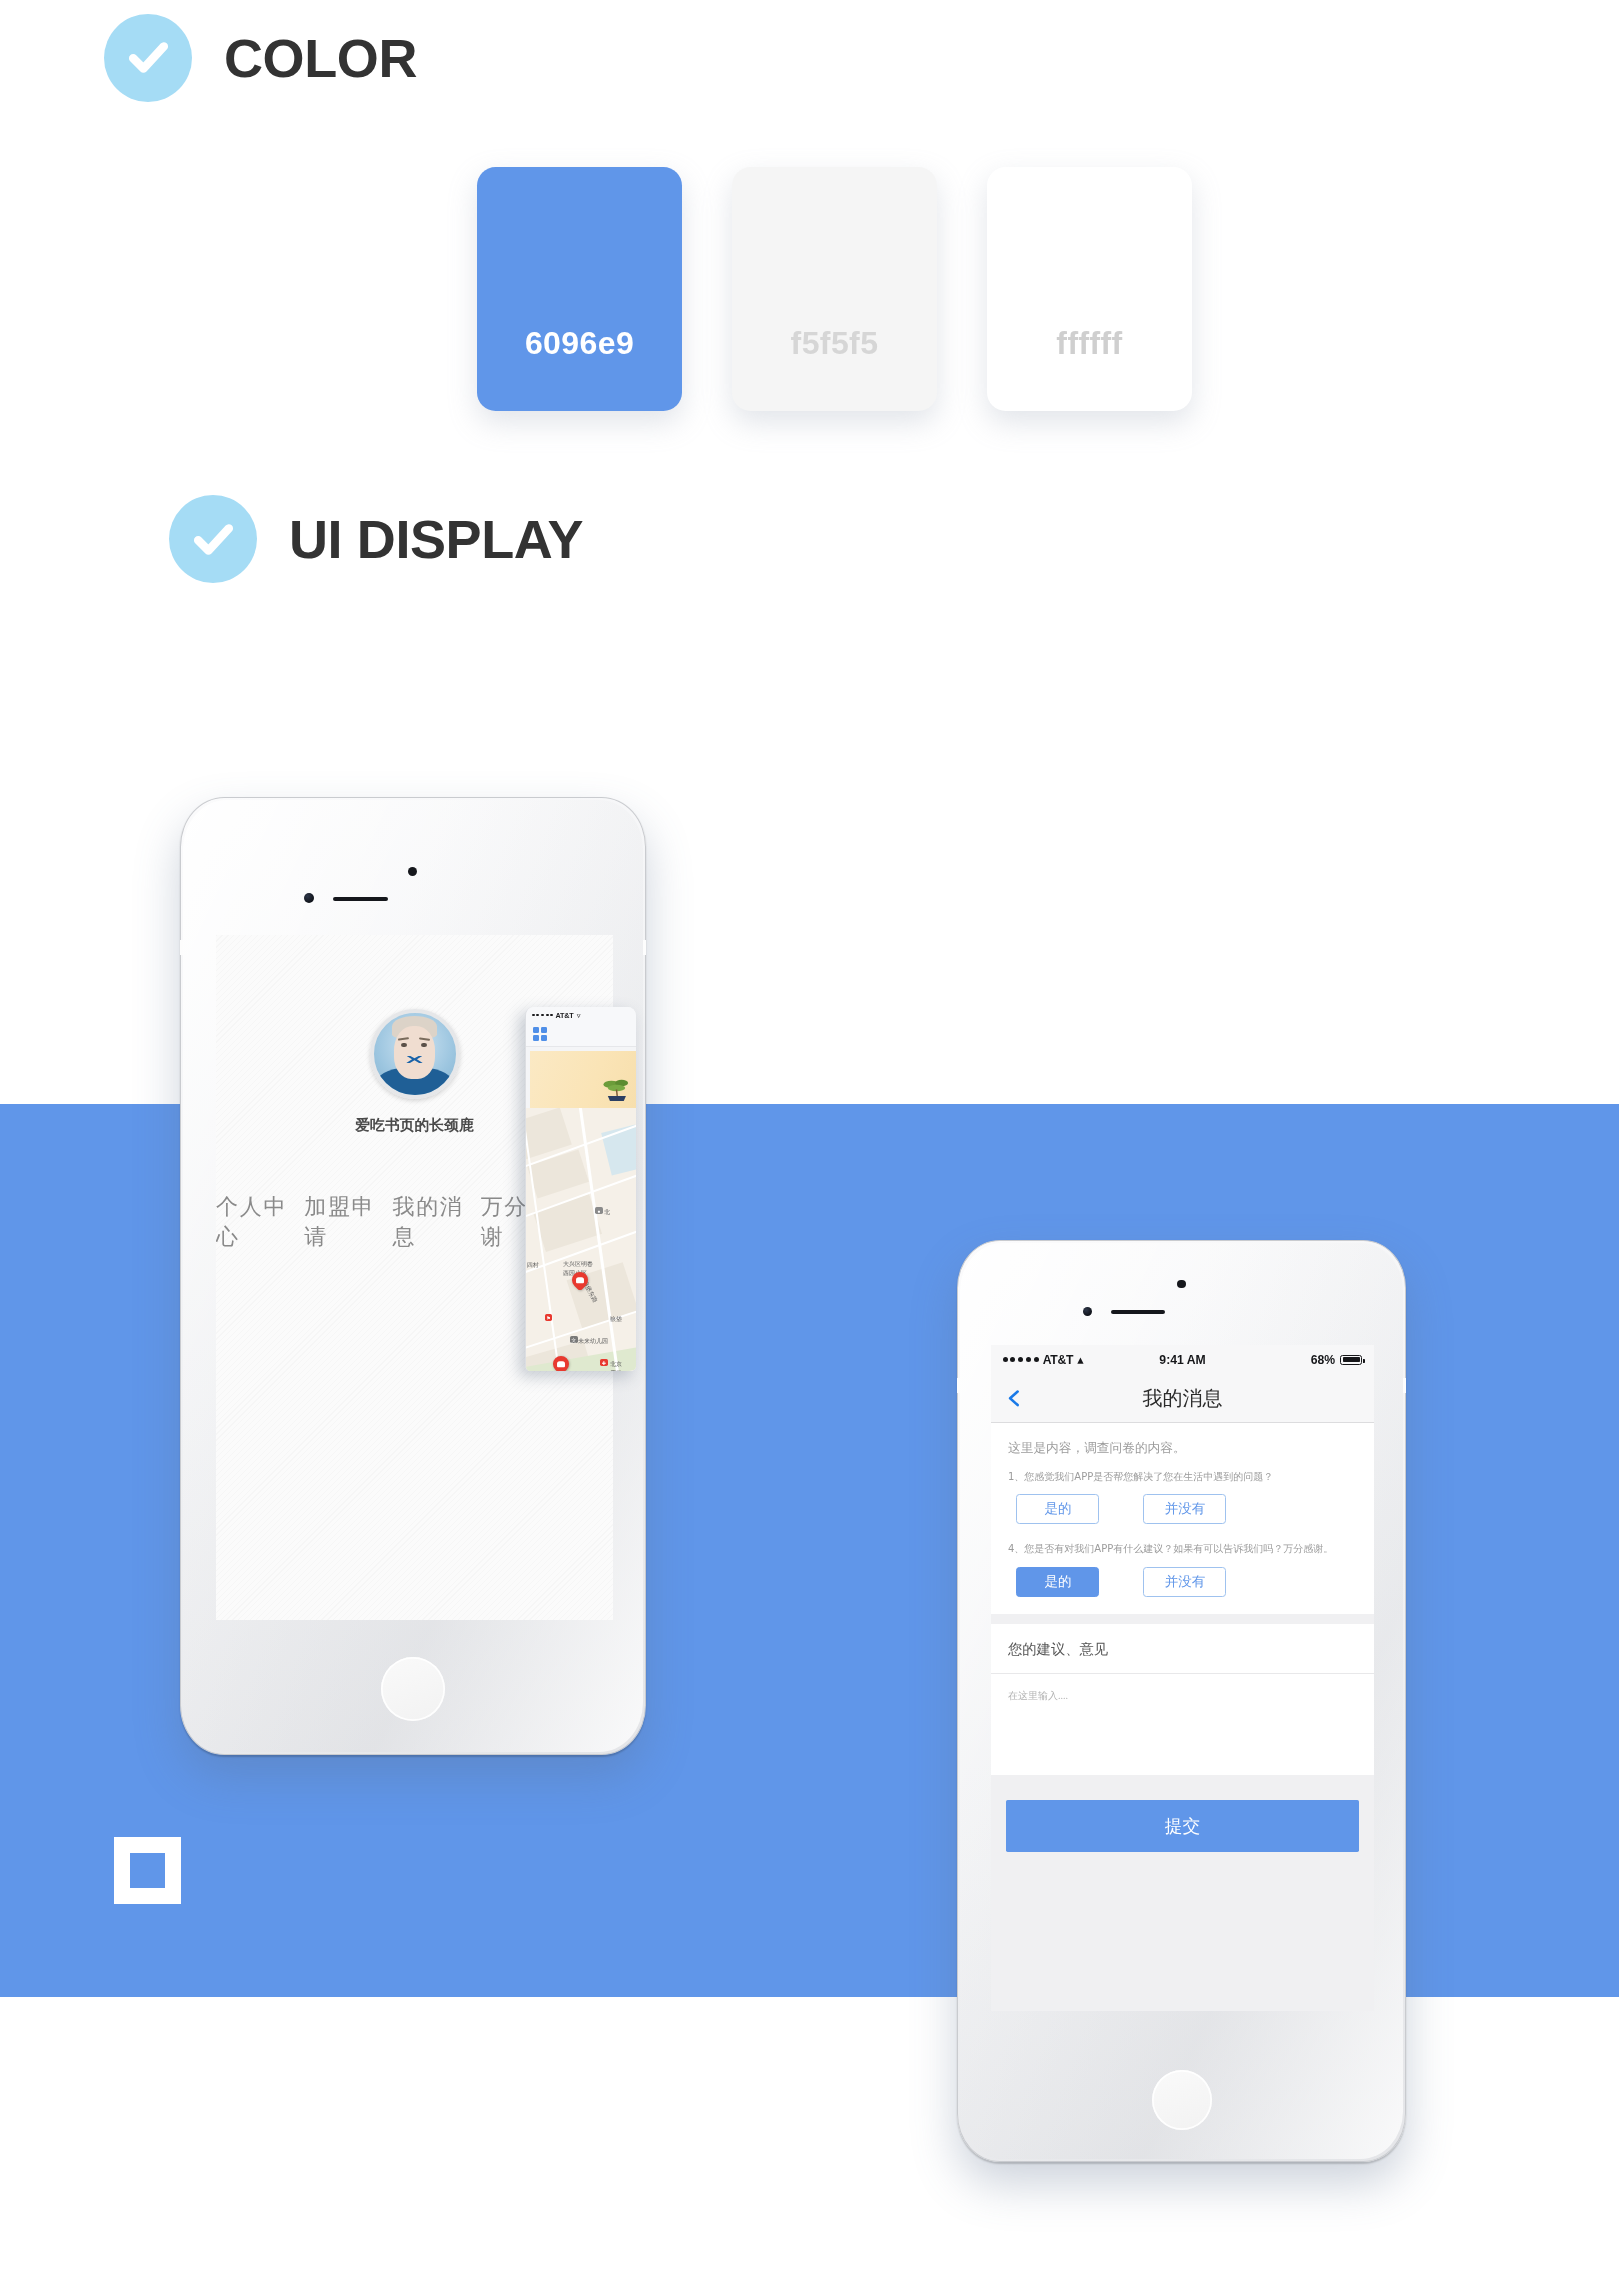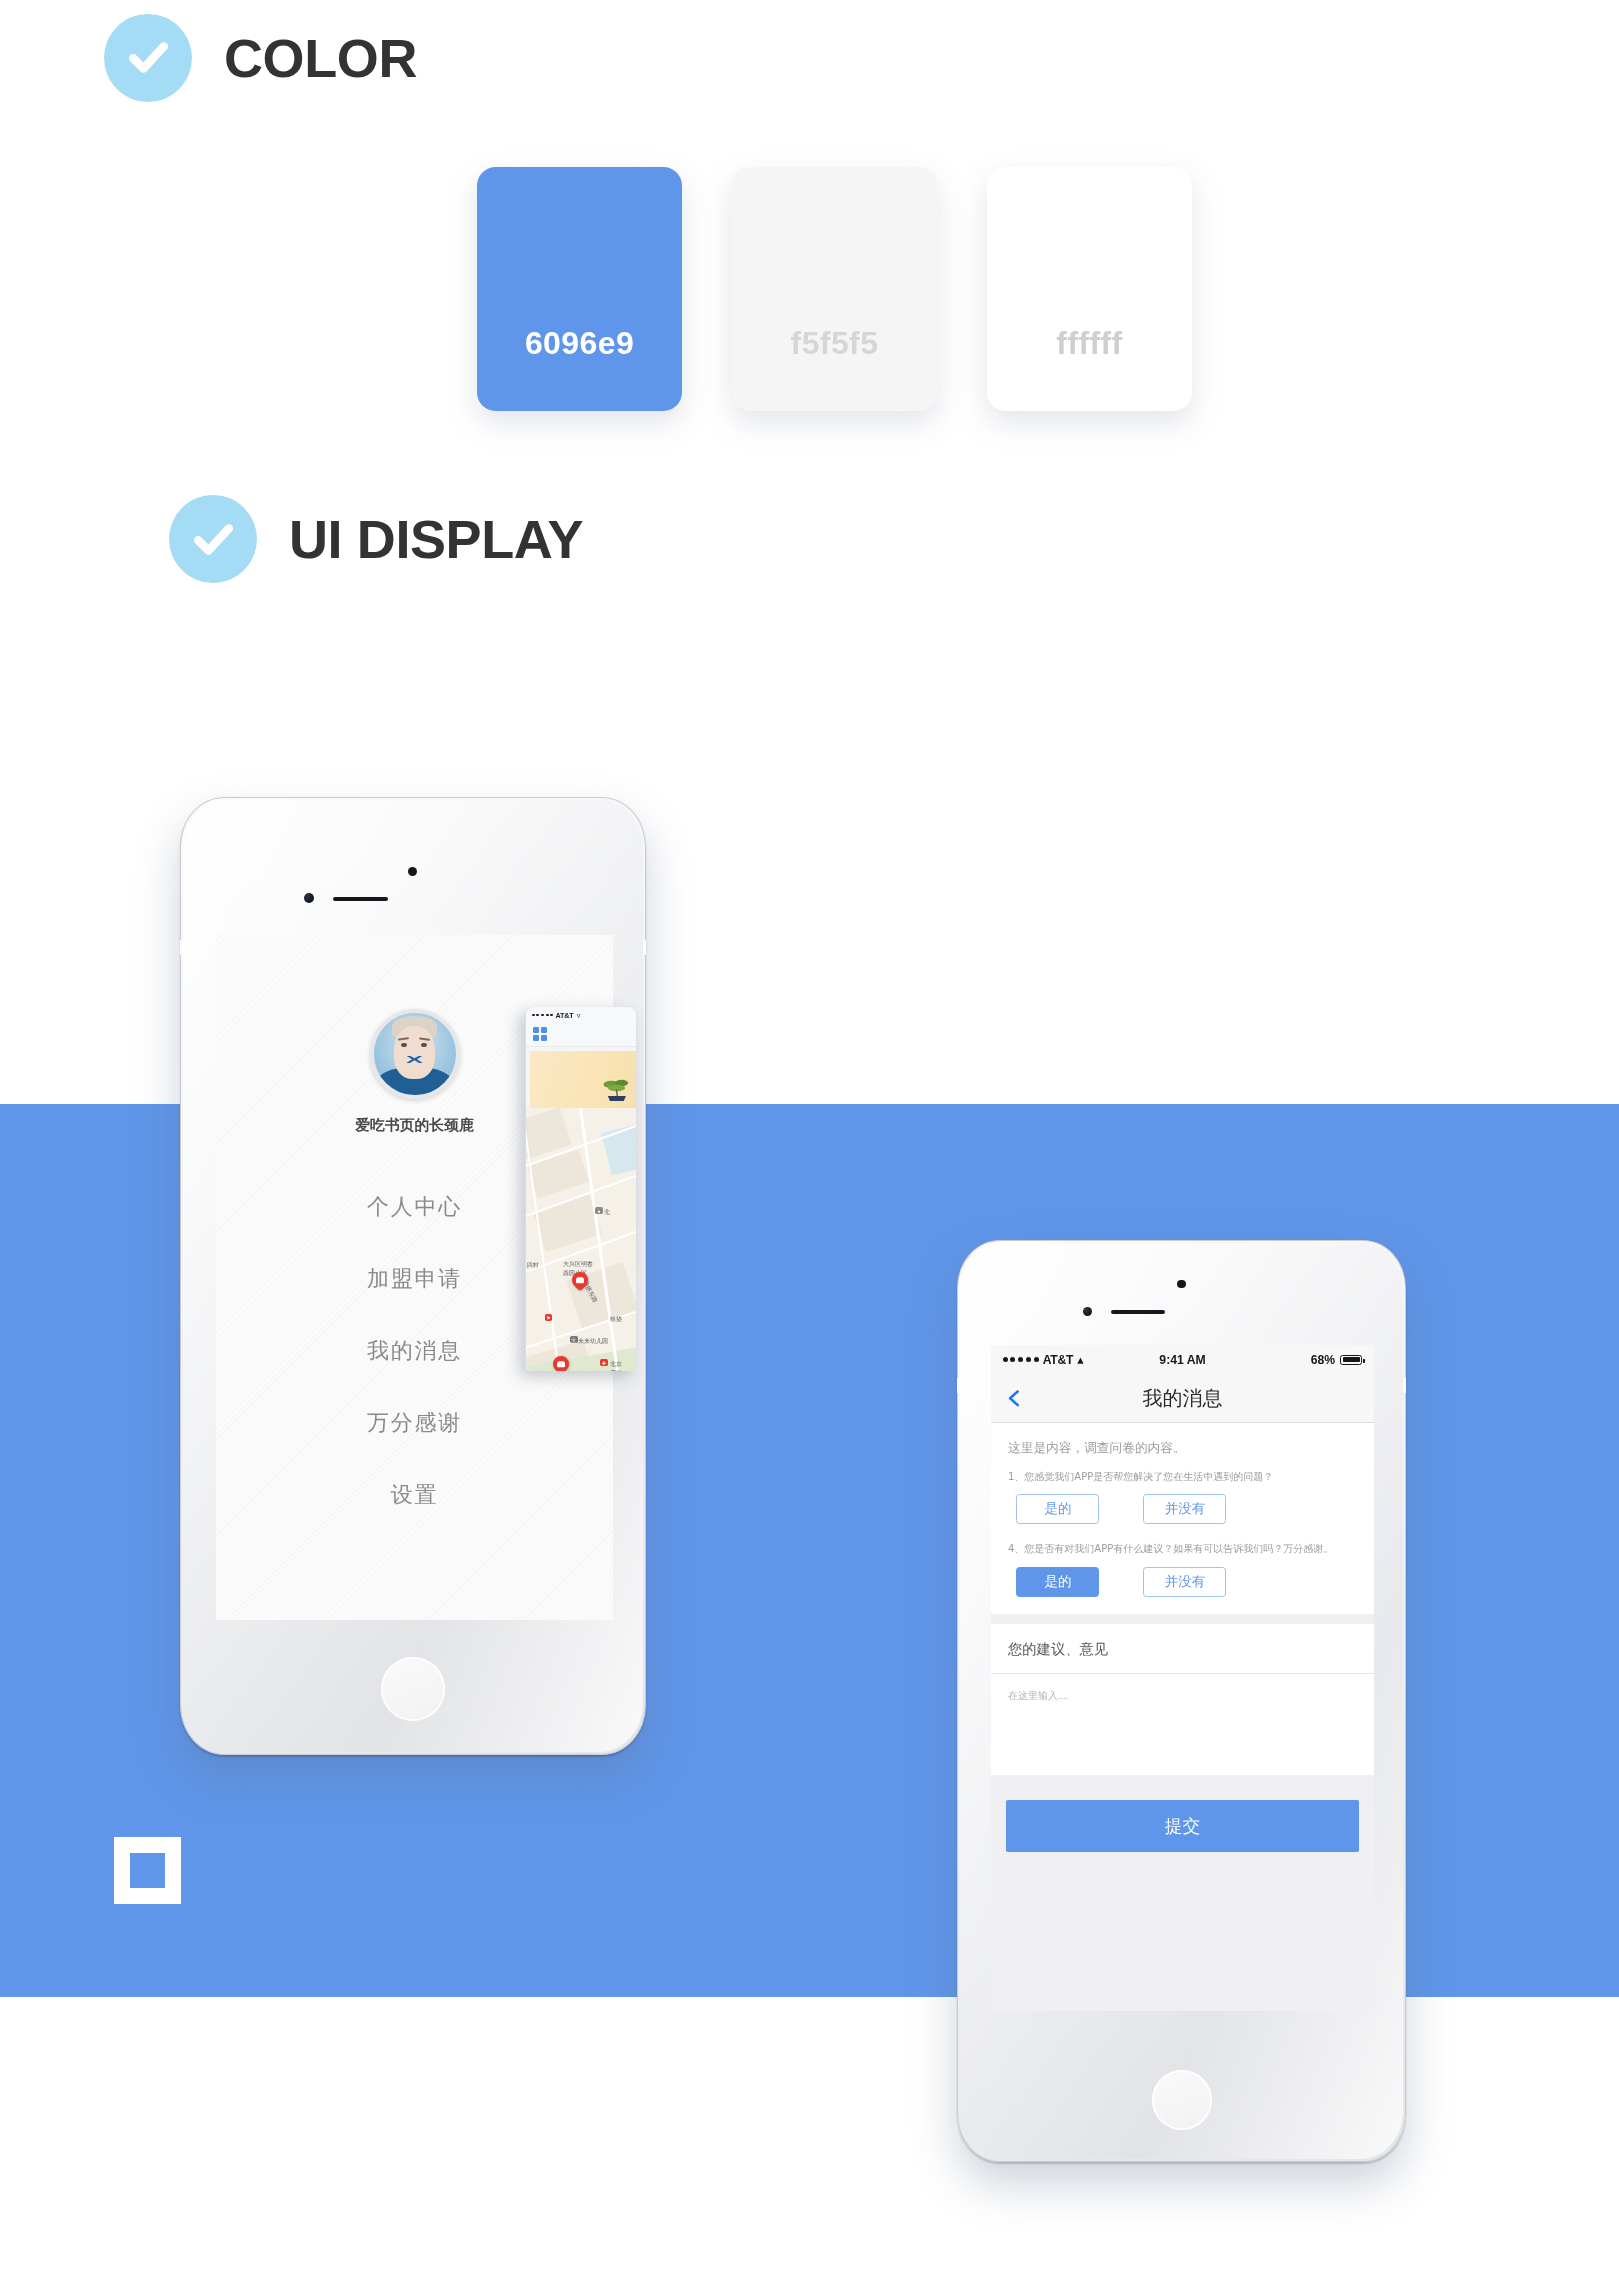--- a/index.html
+++ b/index.html
@@ -107,21 +107,21 @@
   .av-eye { position:absolute; top:36%; width:7%; height:6%; background:#5a5048; border-radius:50%; }
   .av-eye.l { left:34%; } .av-eye.r { left:58%; }
   .av-brow { position:absolute; top:30%; width:13%; height:3%; background:#7a6b5c; border-radius:1.7px; }
   .av-brow.l { left:30%; transform:rotate(-8deg);} .av-brow.r { left:56%; transform:rotate(8deg);}
   .av-x { position:absolute; left:40%; top:52%; width:20%; height:9%;
     background:#1862a8; clip-path: polygon(0 0,22% 0,50% 36%,78% 0,100% 0,65% 50%,100% 100%,78% 100%,50% 64%,22% 100%,0 100%,35% 50%); }
   .user-name {
     margin-top: 17px; font-size: 14.8px; color: #4a4a4a; font-weight: 600;
     font-family: "Liberation Sans", sans-serif;
   }
-  .menu-list { margin-top: 57px; width: 100%; display: flex; flex-direction: column; align-items: center; }
+  .menu-list { margin-top: 57px; width: 100%; display: flex; flex-direction: row; align-items: center; }
   .menu-item {
     font-size: 22px; color: #8a8a8a; letter-spacing: 1.7px;
     margin-bottom: 42px; font-family: "Liberation Sans", sans-serif;
   }
 
   
   .map-phone {
     position: absolute; left: 525px; top: 1007px;
     width: 111px; height: 364px;
     background: #f4f5f7;

